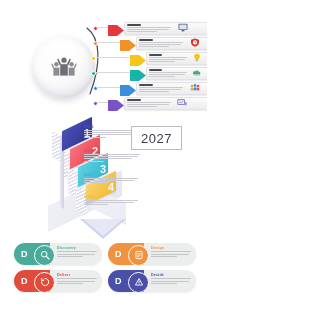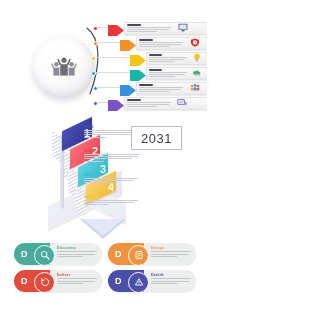--- a/index.html
+++ b/index.html
@@ -502,21 +502,21 @@
       </div>
       <div class="iso-tblock" style="top:70px;">
         <div class="iso-year" style="color:#f0b933;">2018</div>
         <div class="tline" style="width:54px;"></div>
         <div class="tline" style="width:50px;"></div>
         <div class="tline" style="width:24px;"></div>
       </div>
     </div>
 
     <div class="year-box">
-      <span>2031</span>
+      <span>2027</span>
     </div>
   </div>
 
   <div class="chevron">
     <svg width="46" height="20" viewBox="0 0 46 20">
       <path d="M0 0 H46 L23 20 Z" fill="#cfd4ee"></path>
       <path d="M3 0 H43 L23 17 Z" fill="#e4e7f6"></path>
     </svg>
   </div>
 

